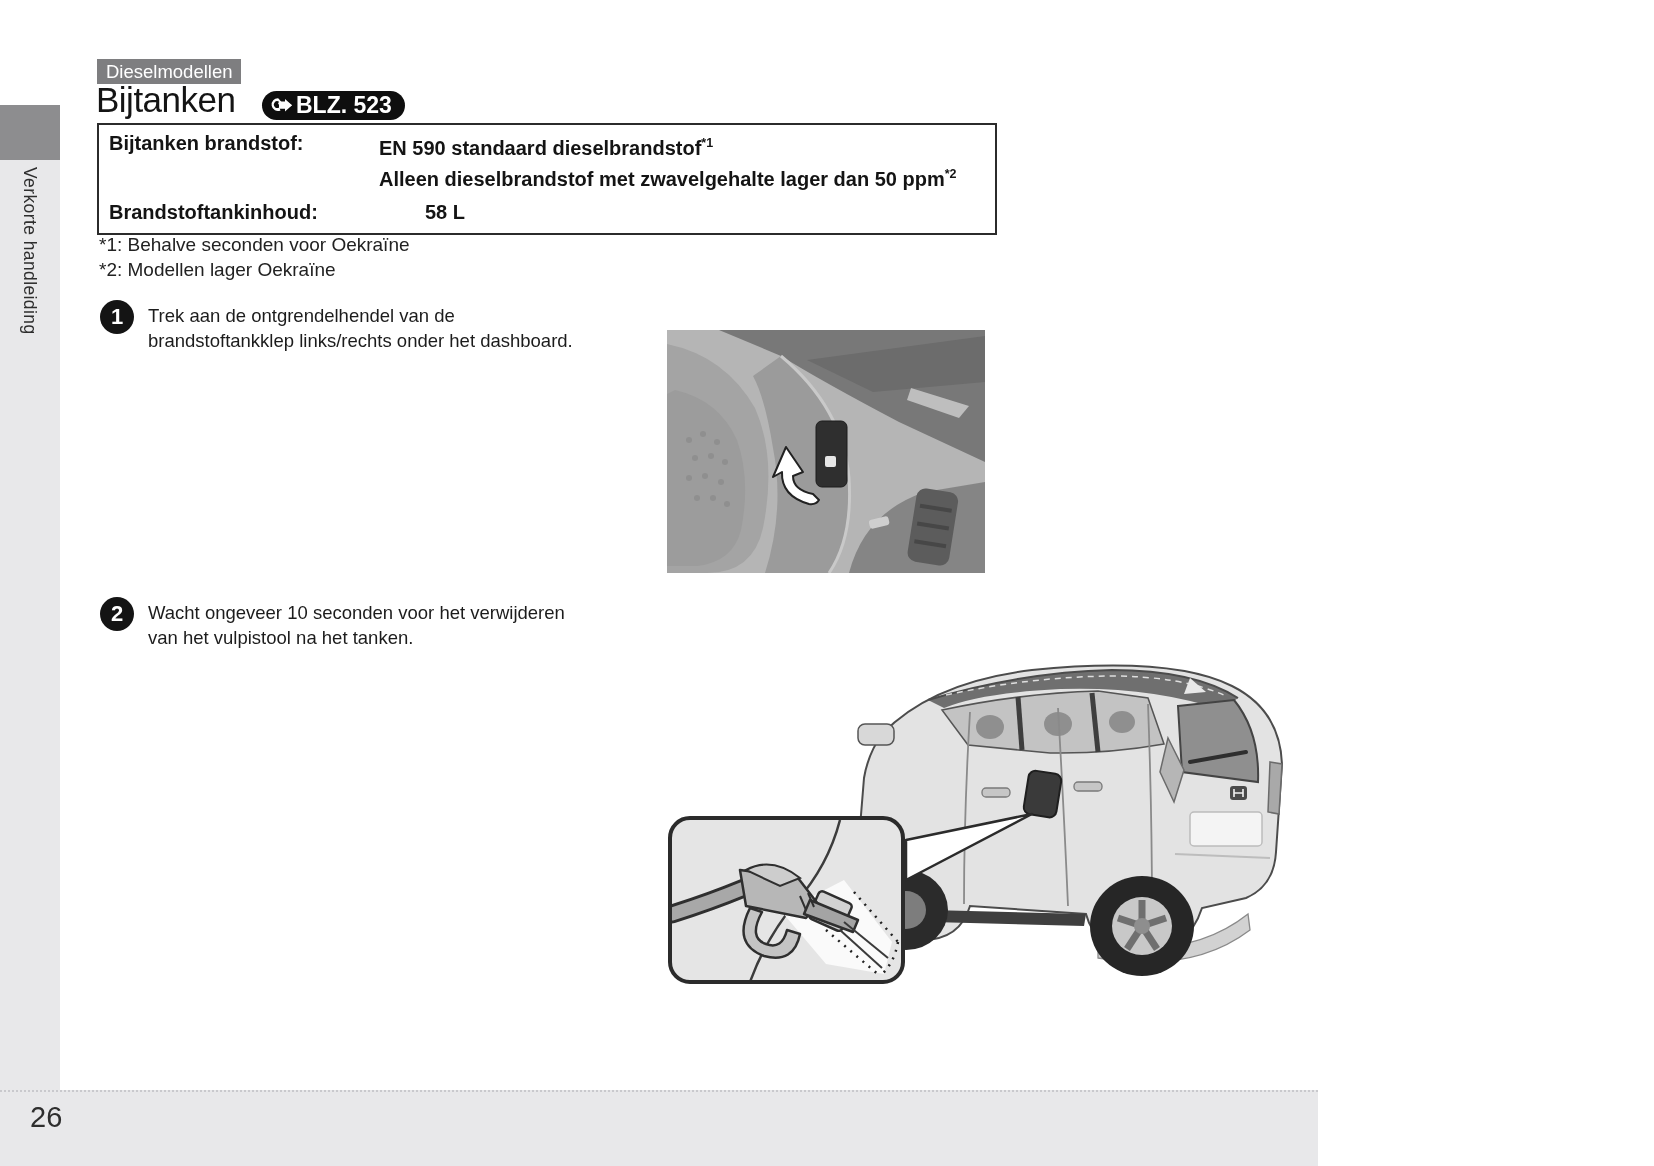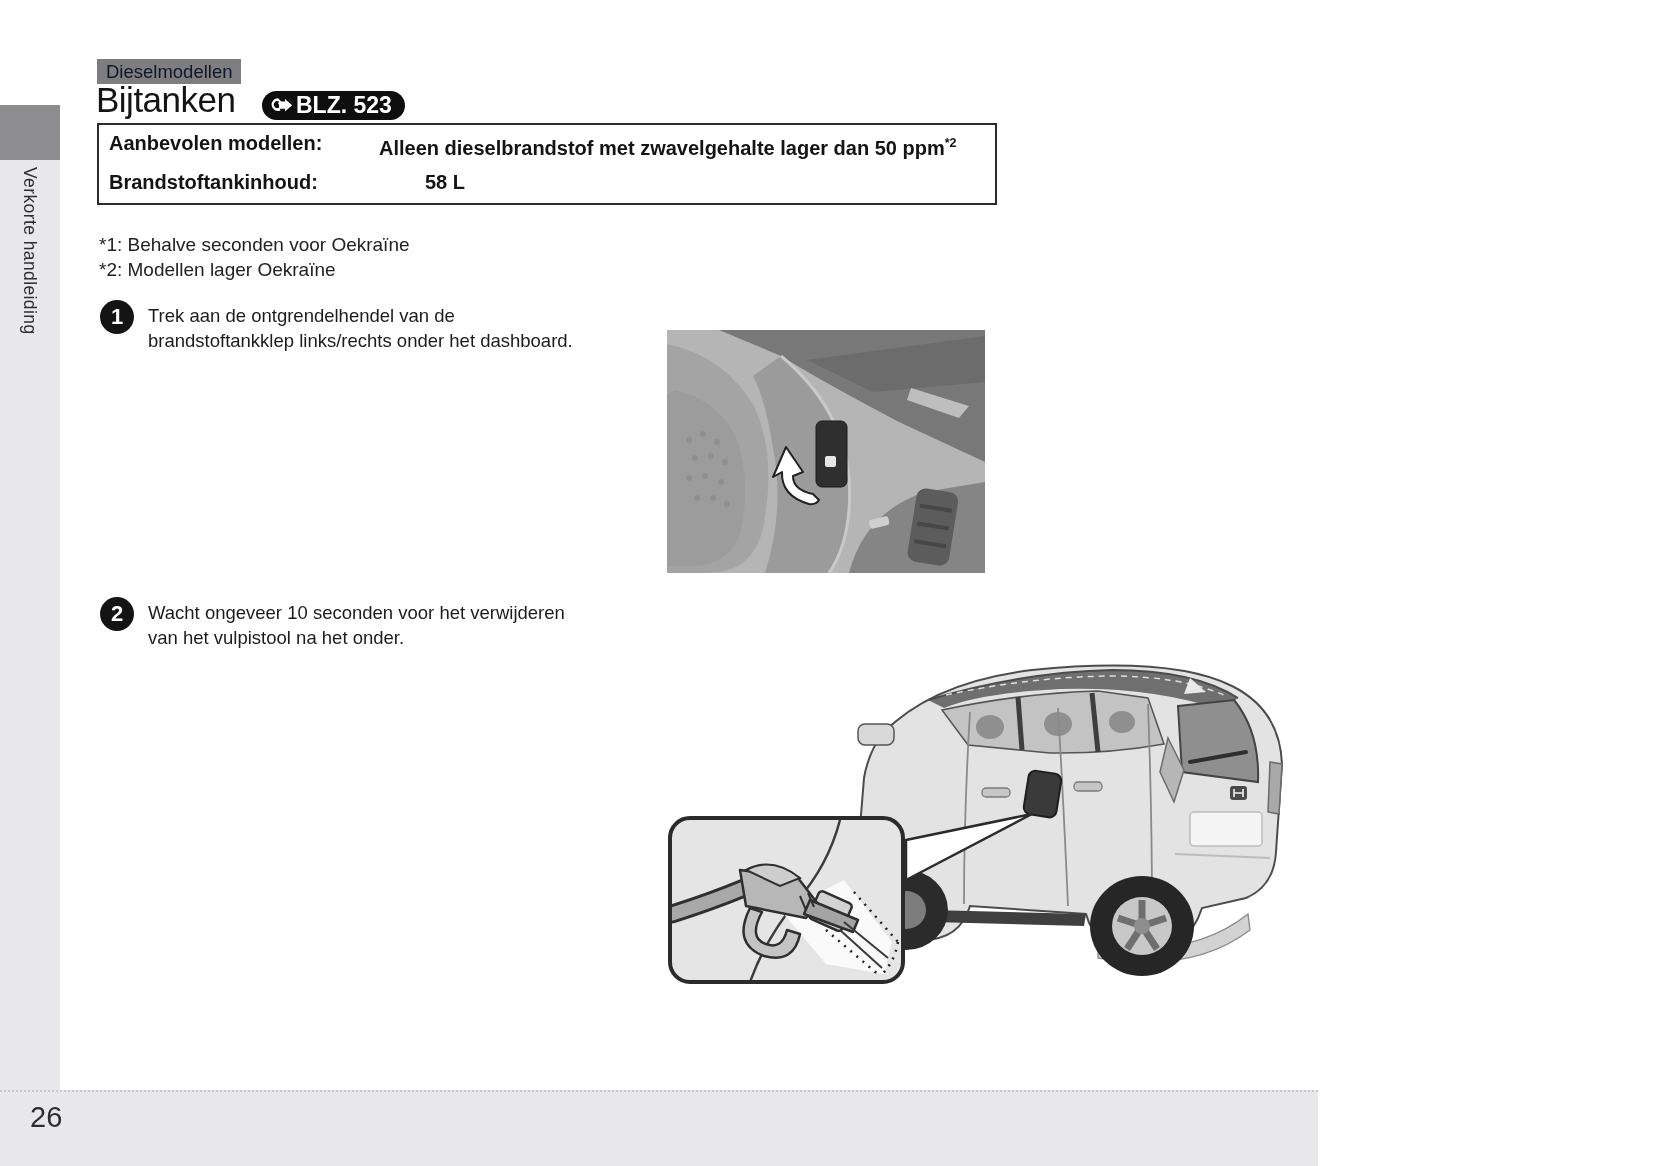--- a/index.html
+++ b/index.html
@@ -15,21 +15,21 @@
     font-size:17.5px; color:#2e2e2e; letter-spacing:0.4px; white-space:nowrap;
   }
   
   .footer-band {
     position:absolute; left:0; top:1090px; width:1318px; height:76px;
     background:#e8e8ea; border-top:2px dotted #c9c9cd; box-sizing:border-box;
   }
   .page-number { position:absolute; left:30px; top:9px; font-size:29px; color:#2e2e2e; }
   
   .category-label {
-    position:absolute; left:97px; top:59px; background:#7e7e80; color:#0f172a;
+    position:absolute; left:97px; top:59px; background:#7e7e80; color:#ffffff;
     font-size:18.5px; line-height:25px; padding:0 9px; white-space:nowrap;text-align:right;
   }
   .page-title {
     position:absolute; left:96px; top:80px; font-size:35px; font-weight:normal;
     color:#141414; letter-spacing:-0.5px; white-space:nowrap;
   }
   .page-ref-badge {
     position:absolute; left:262px; top:91px; height:29px; background:#0e0e0e;
     border-radius:15px; display:flex; align-items:center; padding:0 13px 0 8px;
   }
@@ -75,22 +75,23 @@
   <div class="page-ref-badge">
     <svg width="23" height="17" viewBox="0 0 23 17">
       <path d="M8.5,2.2 A6.3,6.3 0 1 0 10.5,14.2 L9.2,11.2 A3.4,3.4 0 1 1 8.9,5.4 L8,8 L15,8 L15,4.5 L22,9 L15,13.5 L15,10 Z" fill="#ffffff" transform="translate(0,-0.8)"></path>
       <polygon points="9,4.6 15,4.6 15,2 22,8.2 15,14.4 15,11.8 9,11.8" fill="#ffffff"></polygon>
     </svg>
     <span class="page-ref-text">BLZ. 523</span>
   </div>
 
   <div class="spec-table">
     <div class="spec-row">
-      <div class="spec-label">Aanbevolen modellen:</div>
+      <div class="spec-label">Bijtanken brandstof:</div>
       <div class="spec-value">
+        <div><span>EN 590 standaard dieselbrandstof</span><span class="sup">*1</span></div>
         <div><span>Alleen dieselbrandstof met zwavelgehalte lager dan 50 ppm</span><span class="sup">*2</span></div>
       </div>
     </div>
     <div class="spec-row">
       <div class="spec-label">Brandstoftankinhoud:</div>
       <div class="spec-value">58 L</div>
     </div>
   </div>
 
   <div class="footnotes">
@@ -151,21 +152,21 @@
       </g>
 
       <path d="M142,174 Q114,166 115,142 L106,147 L119,117 L136,142 L126,146 Q126,160 146,164 L152,170 Q149,175 142,174 Z" fill="#ffffff" stroke="#222222" stroke-width="2" stroke-linejoin="round"></path>
     </svg>
   </div>
 
   <div class="step step-2">
     <div class="step-badge">2</div>
     <div class="step-text">
       <div>Wacht ongeveer 10 seconden voor het verwijderen</div>
-      <div>van het vulpistool na het onder.</div>
+      <div>van het vulpistool na het tanken.</div>
     </div>
   </div>
 
   <div class="refuel-illu">
     <svg width="715" height="378" viewBox="0 0 715 378">
 
       <g>
 
         <path d="M252,122 Q302,70 402,58 Q542,44 602,74 Q650,98 652,152 L646,240 Q644,274 616,286 L572,296 Q558,340 510,340 Q466,340 456,302 L340,294 Q330,328 292,328 Q258,328 250,296 L240,288 Q227,280 227,252 L234,166 Q238,142 252,122 Z" fill="#e3e3e3" stroke="#4c4c4c" stroke-width="2"></path>
 

